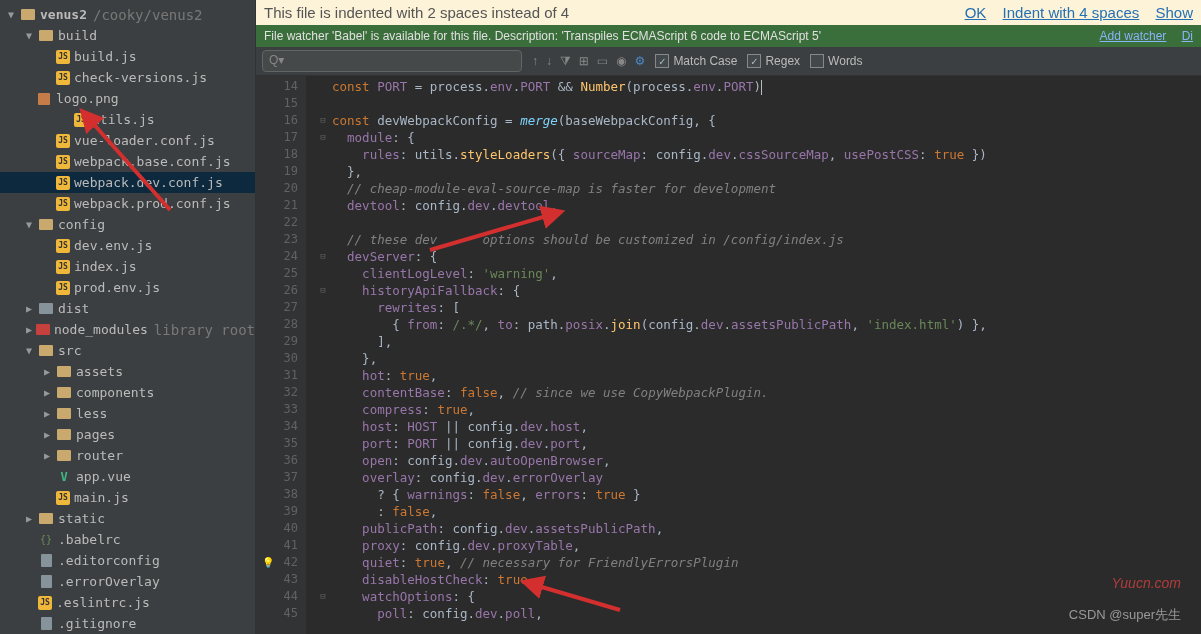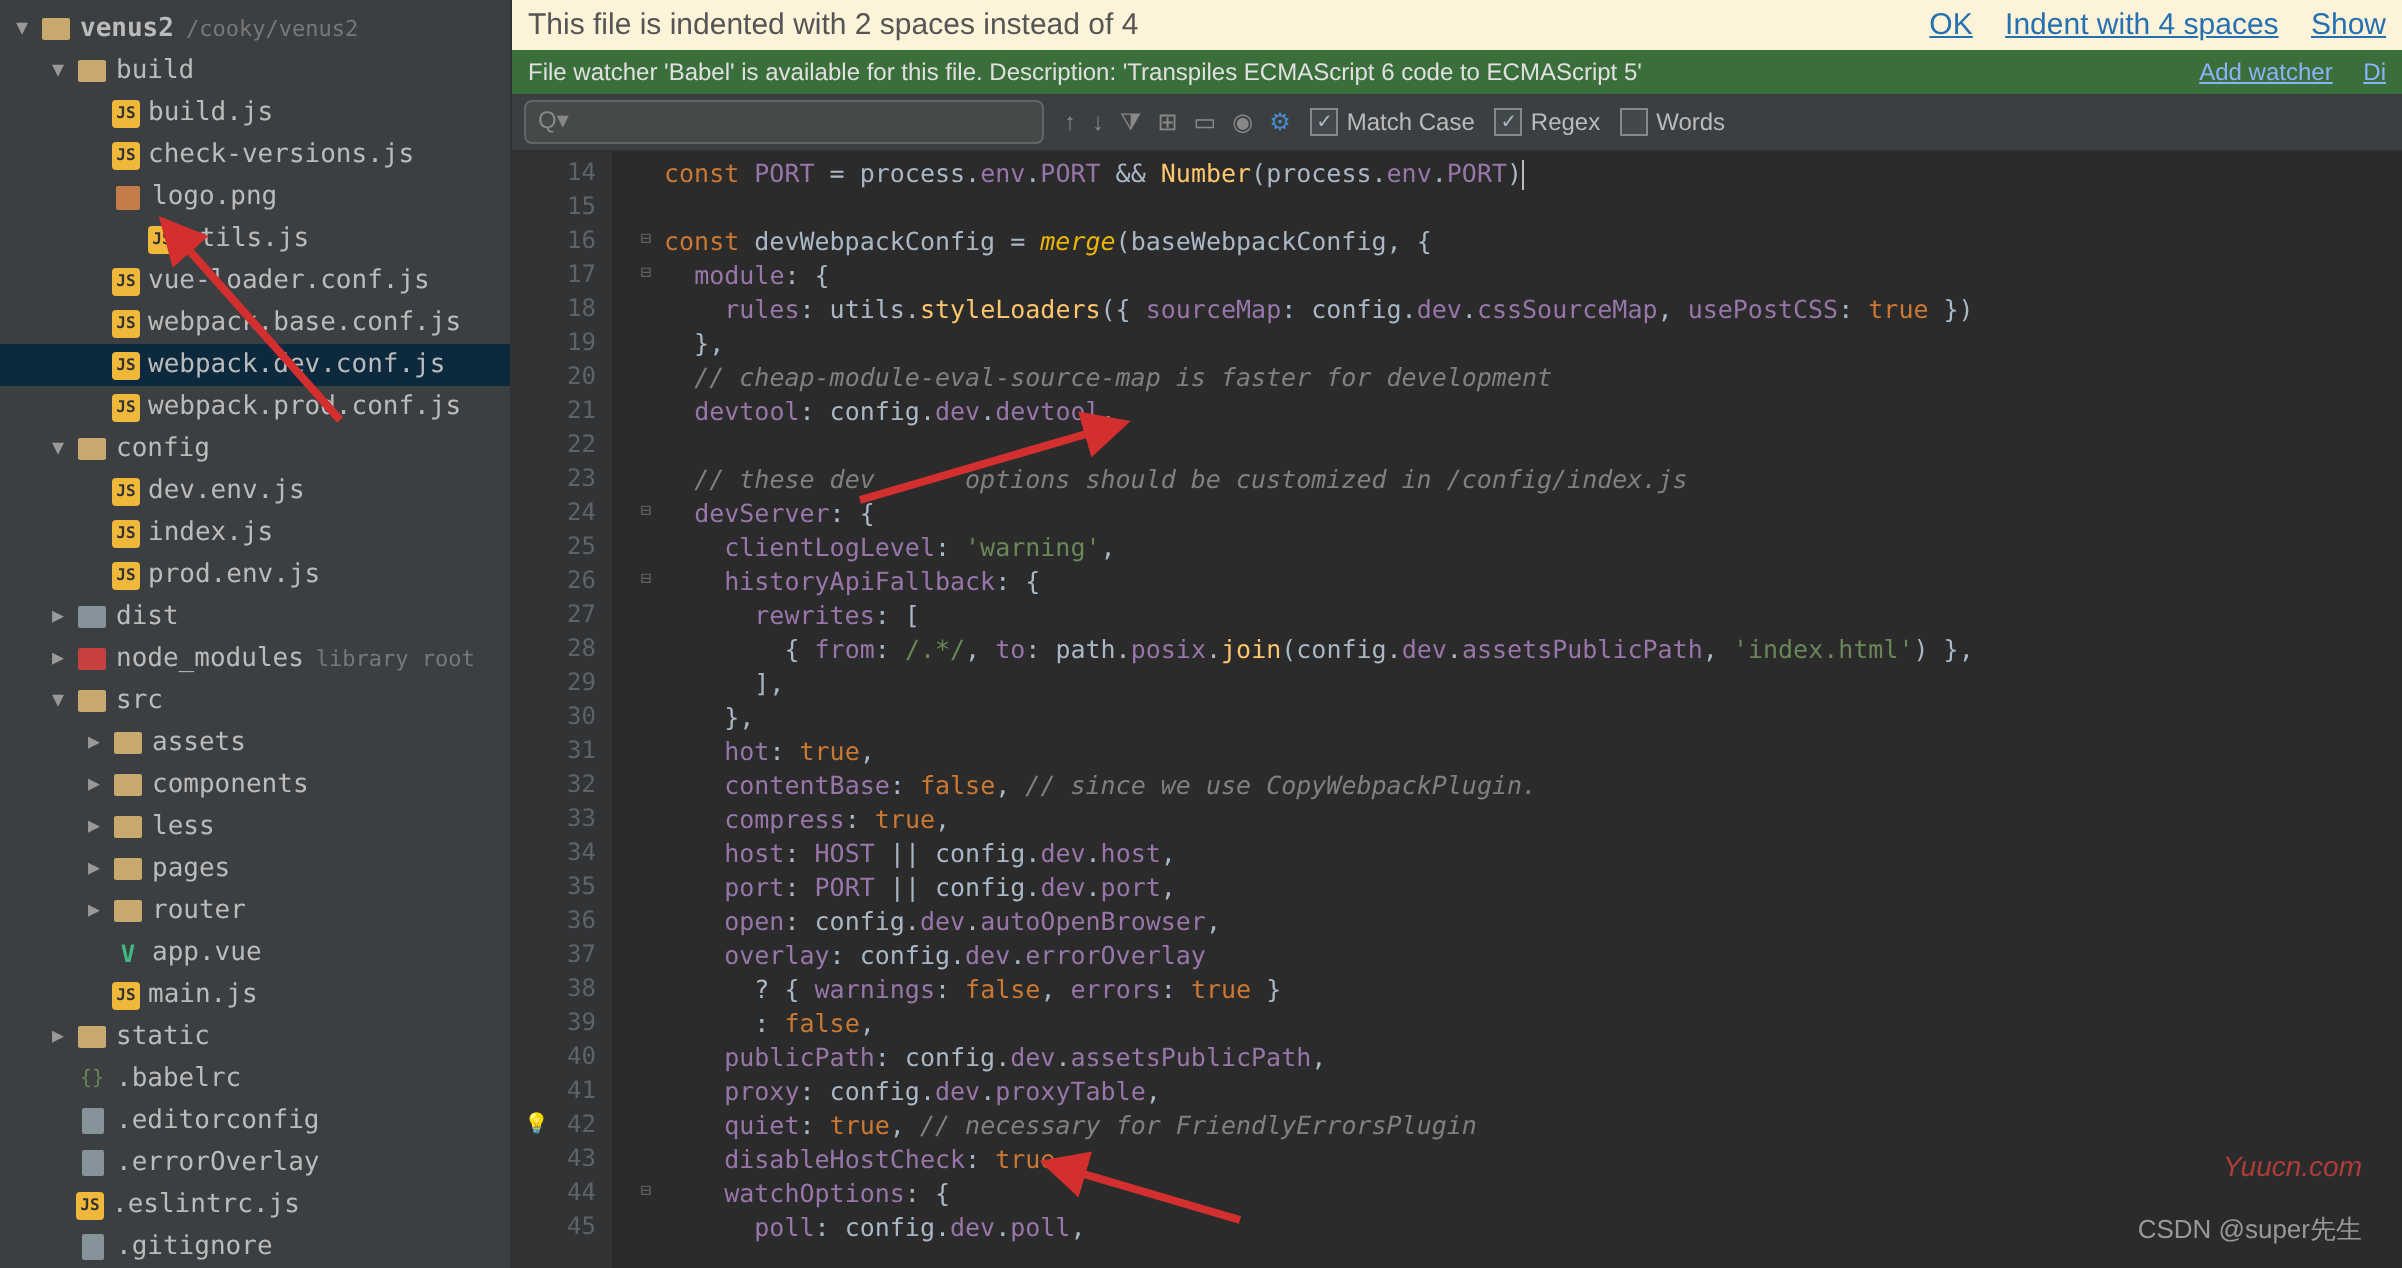--- a/index.html
+++ b/index.html
@@ -4,21 +4,21 @@
 <style>
 * { margin: 0; padding: 0; box-sizing: border-box; }
 body { font-family: 'Menlo', 'Consolas', monospace; font-size: 13px; background: #2b2b2b; color: #a9b7c6; overflow: hidden; width: 1201px; height: 634px; position: relative; }
 .container { display: flex; height: 100%; }
 .sidebar { width: 256px; background: #3c3f41; border-right: 1px solid #323232; overflow: hidden; padding-top: 4px; }
 .tree-item { display: flex; align-items: center; height: 21px; padding-left: 8px; cursor: pointer; white-space: nowrap; }
 .tree-item.selected { background: #0d293e; }
 .tree-arrow { width: 12px; color: #999; font-size: 10px; }
 .tree-icon { width: 16px; height: 16px; margin-right: 4px; display: inline-flex; align-items: center; justify-content: center; }
 .tree-label { color: #bbb; }
-.tree-path { color: #787878; margin-left: 6px; font-size: 11px; }
+.tree-path { color: #787878; margin-left: 6px; font-size: 14px; }
 .folder-icon::before { content: ''; display:inline-block; width:14px; height:11px; background:#c9a96e; border-radius:1px; }
 .folder-icon.red::before { background:#c6403e; }
 .folder-icon.grey::before { background:#87939a; }
 .js-icon { background: #f0b83a; color: #333; font-size: 8px; font-weight: bold; border-radius: 2px; width: 14px; height: 14px; display:inline-flex; align-items:center; justify-content:center; }
 .js-icon::before { content: 'JS'; }
 .vue-icon::before { content: 'V'; color:#41b883; font-weight:bold; font-size:12px; }
 .json-icon::before { content:'{}'; color:#6a8759; font-size:10px; }
 .file-icon::before { content:''; display:inline-block; width:11px; height:13px; background:#87939a; border-radius:1px; }
 .png-icon::before { content:''; display:inline-block; width:12px; height:12px; background:#c67c48; border-radius:1px; }
 
@@ -40,21 +40,21 @@
 .gutter { width: 50px; background:#313335; text-align:right; padding-right:8px; color:#606366; font-size:12px; line-height:17px; padding-top:2px; position:relative; }
 .gutter-line { height:17px; }
 .bulb { position:absolute; left:6px; color:#f0b83a; }
 .code { flex:1; padding-left: 8px; line-height:17px; font-size:12.5px; padding-top:2px; white-space:pre; }
 .code-line { height:17px; display:flex; }
 .fold-col { width:18px; color:#606366; font-size:9px; text-align:center; }
 .kw { color:#cc7832; }
 .str { color:#6a8759; }
 .prop { color:#9876aa; }
 .fn { color:#ffc66d; }
-.fnital { color:#eab308; font-style:italic; }
+.fnital { color:#7dd3fc; font-style:italic; }
 .ident { color:#a9b7c6; }
 .comment { color:#808080; font-style:italic; }
 .regex { color:#6a8759; }
 .purple { color:#9876aa; }
 .cursor { border-left: 1px solid #bbb; display:inline-block; height:15px; vertical-align:middle; }
 
 .arrow-annotation { position:absolute; pointer-events:none; z-index:100; }
 .watermark1 { position:absolute; right:20px; top:575px; color:#c6403e; font-family:sans-serif; font-size:14px; font-style:italic; opacity:0.85; z-index:200; }
 .watermark2 { position:absolute; right:20px; bottom:10px; color:#999; font-family:sans-serif; font-size:13px; z-index:200; }
 </style>
@@ -78,21 +78,21 @@
         <div class="tree-item" style="padding-left: 44px;">
           <span class="tree-arrow"></span>
           <span class="tree-icon js-icon"></span>
           <span class="tree-label">build.js</span>
         </div>
         <div class="tree-item" style="padding-left: 44px;">
           <span class="tree-arrow"></span>
           <span class="tree-icon js-icon"></span>
           <span class="tree-label">check-versions.js</span>
         </div>
-        <div class="tree-item" style="padding-left: 44px;">
+        <div class="tree-item" style="padding-left: 24px;">
           <span class="tree-arrow"></span>
           <span class="tree-icon png-icon"></span>
           <span class="tree-label">logo.png</span>
         </div>
         <div class="tree-item" style="padding-left: 62px;">
           <span class="tree-arrow"></span>
           <span class="tree-icon js-icon"></span>
           <span class="tree-label">utils.js</span>
         </div>
         <div class="tree-item" style="padding-left: 44px;">

